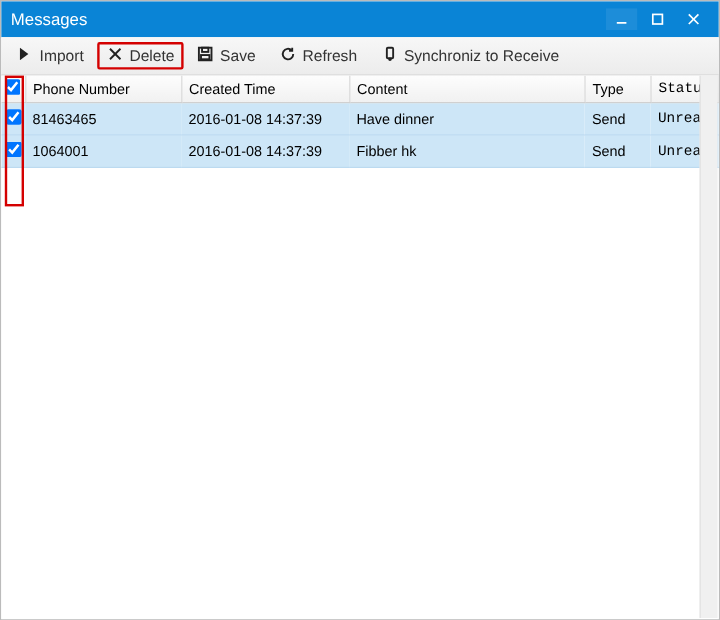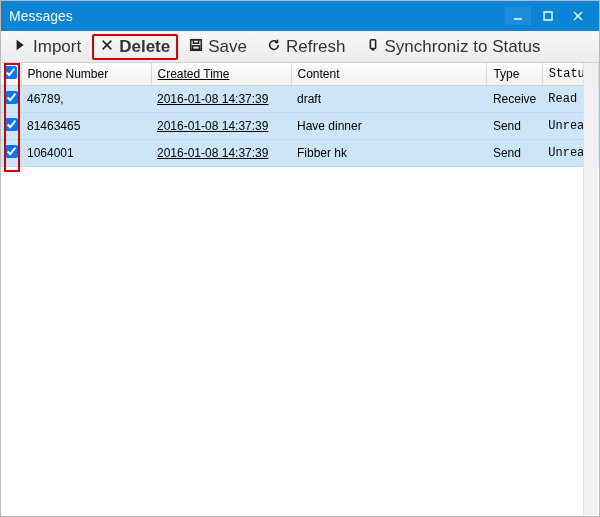--- a/index.html
+++ b/index.html
@@ -44,28 +44,27 @@
     gap: 2px;
   }
   .tbtn {
     display: flex; align-items: center;
     padding: 3px 8px;
     gap: 5px;
     color: #333;
     cursor: pointer;
     border: 1px solid transparent;
     border-radius: 2px;
-    font-size: 17px;
+    font-size: 13px;
   }
   .tbtn svg { width: 14px; height: 14px; stroke: #222; fill: none; stroke-width: 1.8; }
   .highlight-red {
     border: 2px solid #d40000;
     border-radius: 2px;
     padding: 1px 6px;
-    font-weight: bold;
   }
   
   .table-wrap {
     position: absolute;
     top: 62px; left: 0; right: 0; bottom: 0;
     overflow: auto;
     background: #fff;
   }
   table { border-collapse: collapse; width: 100%; }
   thead th {
@@ -83,21 +82,21 @@
   tbody td {
     padding: 6px 6px;
     font-size: 12px;
     color: #000;
     white-space: nowrap;
     background: #cde6f7;
     border-bottom: 1px solid #bcdaf0;
   }
   tbody td.checkbox-col { width: 20px; text-align:center; padding:3px 2px; }
   .col-phone { width: 130px; }
-  .col-time { width: 140px; text-decoration: underline; }
+  .col-time { width: 140px; }
   .col-content { width: auto; }
   .col-type { width: 55px; }
   .col-status { width: 55px; font-family: Liberation Mono, monospace; }
   
   .red-col-overlay {
     position: absolute;
     top: 62px;
     left: 3px;
     width: 16px;
     height: 109px;
@@ -177,47 +176,39 @@
     </span>
     <span>Refresh</span>
   </div>
   <div class="tbtn">
     <span>
       <svg viewBox="0 0 16 16">
           <rect x="5" y="2" width="6" height="10" rx="1" stroke="#222" fill="none"></rect>
           <circle cx="8" cy="13" r="0.8" fill="#222"></circle>
         </svg>
     </span>
-    <span>Synchroniz to Status</span>
+    <span>Synchroniz to Receive</span>
   </div>
 </div>
 
 <div class="table-wrap">
   <table>
     <thead>
       <tr>
         <th class="checkbox-col">
           <input type="checkbox" checked="" style="">
         </th>
         <th class="col-phone">Phone Number</th>
         <th class="col-time">Created Time</th>
         <th class="col-content">Content</th>
         <th class="col-type">Type</th>
         <th class="col-status">Status</th>
       </tr>
     </thead>
     <tbody id="tbody">
-        <tr>
-          <td class="checkbox-col"><input type="checkbox" checked="" style=""></td>
-          <td class="col-phone">46789,</td>
-          <td class="col-time">2016-01-08 14:37:39</td>
-          <td class="col-content">draft</td>
-          <td class="col-type">Receive</td>
-          <td class="col-status">Read</td>
-        </tr>
         <tr>
           <td class="checkbox-col"><input type="checkbox" checked="" style=""></td>
           <td class="col-phone">81463465</td>
           <td class="col-time">2016-01-08 14:37:39</td>
           <td class="col-content">Have dinner</td>
           <td class="col-type">Send</td>
           <td class="col-status">Unread</td>
         </tr>
         <tr>
           <td class="checkbox-col"><input type="checkbox" checked="" style=""></td>

